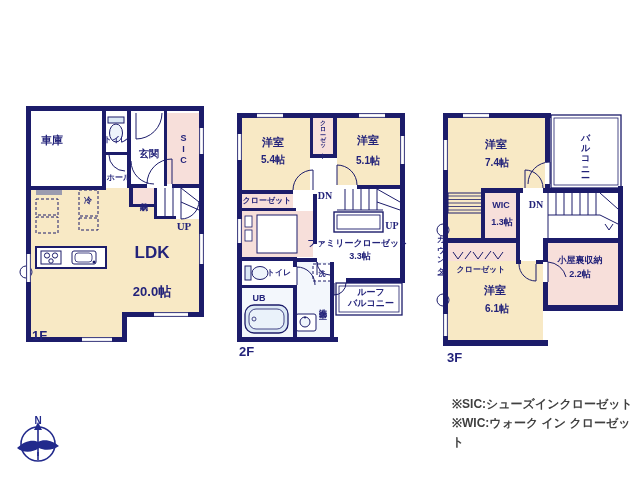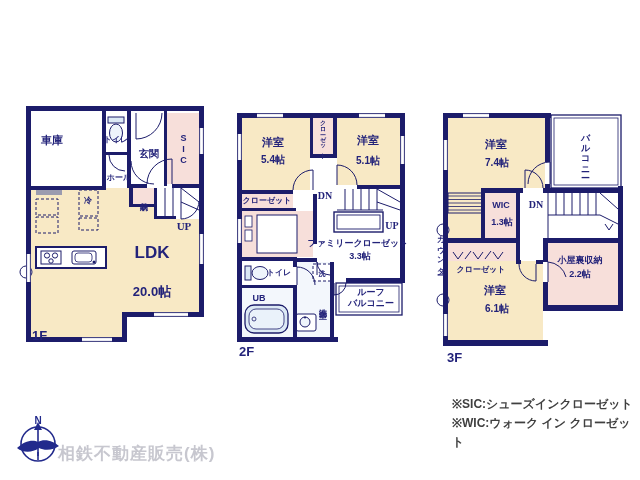--- a/index.html
+++ b/index.html
@@ -340,15 +340,14 @@
     <svg width="48" height="56" viewBox="0 0 48 56">
       <circle cx="24" cy="32" r="17" fill="none" stroke="#222a8c" stroke-width="1.6"></circle>
       <line x1="24" y1="44" x2="24" y2="16" stroke="#222a8c" stroke-width="1.6"></line>
       <polygon points="24,10 20,18 28,18" fill="#222a8c"></polygon>
       <path d="M3,36 C10,29 19,27 24,30 C30,26 40,29 45,34 C40,38 31,39 25,36 C18,41 9,41 3,36 Z" fill="#222a8c"></path>
       <line x1="24" y1="40" x2="24" y2="48" stroke="#222a8c" stroke-width="1.6"></line>
     </svg>
     <span class="north">N</span>
   </div>
 
-  <span id="company">相鉄不動産販売(株)</span>
 
 </div>
 
 </body></html>

